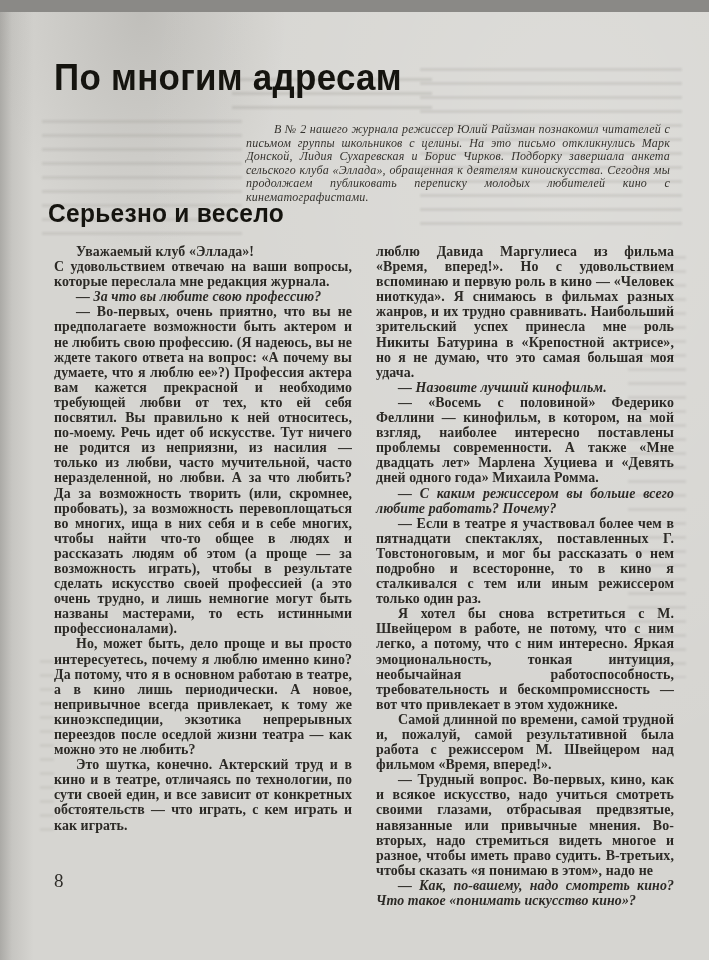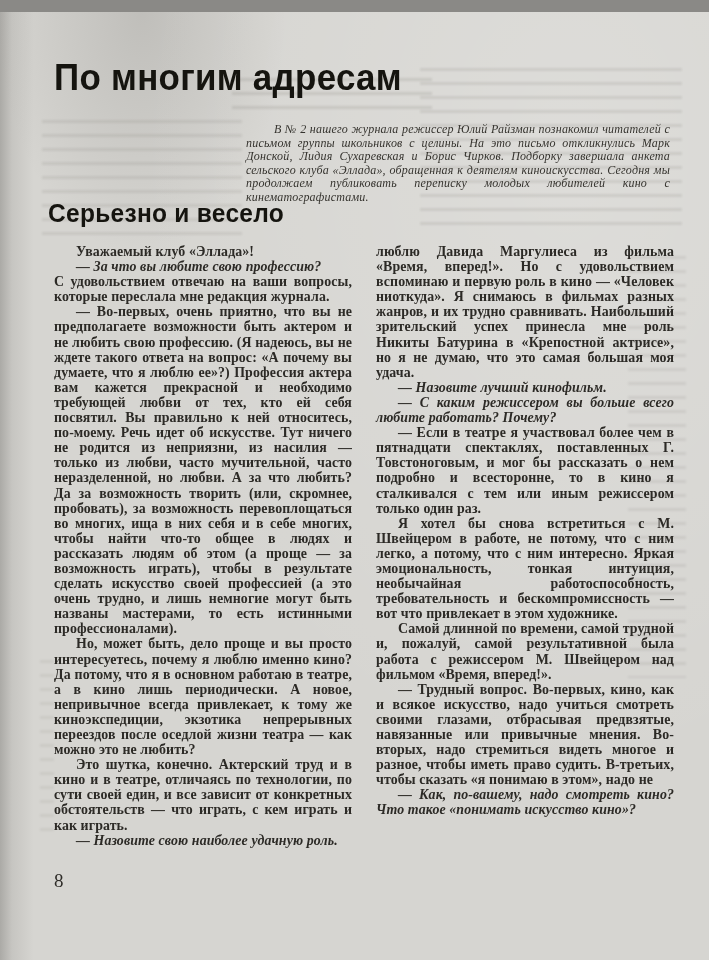--- a/index.html
+++ b/index.html
@@ -88,30 +88,30 @@
 
   <h1 class="title">По многим адресам</h1>
 
   <p class="intro">В № 2 нашего журнала режиссер Юлий Райзман познакомил читателей с письмом группы школьников с целины. На это письмо откликнулись Марк Донской, Лидия Сухаревская и Борис Чирков. Подборку завершала анкета сельского клуба «Эллада», обращенная к деятелям киноискусства. Сегодня мы продолжаем публиковать переписку молодых любителей кино с кинематографистами.</p>
 
   <h2 class="section-heading">Серьезно и весело</h2>
 
   <div class="columns">
     <div class="col">
       <p class="para indent">Уважаемый клуб «Эллада»!</p>
+      <p class="para">С удовольствием отвечаю на ваши вопросы, которые переслала мне редакция журнала.</p>
       <p class="para question">— За что вы любите свою профессию?</p>
-      <p class="para">С удовольствием отвечаю на ваши вопросы, которые переслала мне редакция журнала.</p>
       <p class="para indent">— Во-первых, очень приятно, что вы не предполагаете возможности быть актером и не любить свою профессию. (Я надеюсь, вы не ждете такого ответа на вопрос: «А почему вы думаете, что я люблю ее»?) Профессия актера вам кажется прекрасной и необходимо требующей любви от тех, кто ей себя посвятил. Вы правильно к ней относитесь, по-моему. Речь идет об искусстве. Тут ничего не родится из неприязни, из насилия — только из любви, часто мучительной, часто неразделенной, но любви. А за что любить? Да за возможность творить (или, скромнее, пробовать), за возможность перевоплощаться во многих, ища в них себя и в себе многих, чтобы найти что-то общее в людях и рассказать людям об этом (а проще — за возможность играть), чтобы в результате сделать искусство своей профессией (а это очень трудно, и лишь немногие могут быть названы мастерами, то есть истинными профессионалами).</p>
       <p class="para indent">Но, может быть, дело проще и вы просто интересуетесь, почему я люблю именно кино? Да потому, что я в основном работаю в театре, а в кино лишь периодически. А новое, непривычное всегда привлекает, к тому же киноэкспедиции, экзотика непрерывных переездов после оседлой жизни театра — как можно это не любить?</p>
       <p class="para indent">Это шутка, конечно. Актерский труд и в кино и в театре, отличаясь по технологии, по сути своей един, и все зависит от конкретных обстоятельств — что играть, с кем играть и как играть.</p>
-      <p class="para question">— Назовите свою наиболее удачную роль.</p>
     </div>
     <div class="col">
       <p class="para">люблю Давида Маргулиеса из фильма «Время, вперед!». Но с удовольствием вспоминаю и первую роль в кино — «Человек ниоткуда». Я снимаюсь в фильмах разных жанров, и их трудно сравнивать. Наибольший зрительский успех принесла мне роль Никиты Батурина в «Крепостной актрисе», но я не думаю, что это самая большая моя удача.</p>
       <p class="para question">— Назовите лучший кинофильм.</p>
+      <p class="para indent">— «Восемь с половиной» Федерико Феллини — кинофильм, в котором, на мой взгляд, наиболее интересно поставлены проблемы современности. А также «Мне двадцать лет» Марлена Хуциева и «Девять дней одного года» Михаила Ромма.</p>
       <p class="para question">— С каким режиссером вы больше всего любите работать? Почему?</p>
       <p class="para indent">— Если в театре я участвовал более чем в пятнадцати спектаклях, поставленных Г. Товстоноговым, и мог бы рассказать о нем подробно и всесторонне, то в кино я сталкивался с тем или иным режиссером только один раз.</p>
       <p class="para indent">Я хотел бы снова встретиться с М. Швейцером в работе, не потому, что с ним легко, а потому, что с ним интересно. Яркая эмоциональность, тонкая интуиция, необычайная работоспособность, требовательность и бескомпромиссность — вот что привлекает в этом художнике.</p>
       <p class="para indent">Самой длинной по времени, самой трудной и, пожалуй, самой результативной была работа с режиссером М. Швейцером над фильмом «Время, вперед!».</p>
       <p class="para indent">— Трудный вопрос. Во-первых, кино, как и всякое искусство, надо учиться смотреть своими глазами, отбрасывая предвзятые, навязанные или привычные мнения. Во-вторых, надо стремиться видеть многое и разное, чтобы иметь право судить. В-третьих, чтобы сказать «я понимаю в этом», надо не</p>
       <p class="para question">— Как, по-вашему, надо смотреть кино? Что такое «понимать искусство кино»?</p>
     </div>
   </div>
 
   <div class="page-number">8</div>

